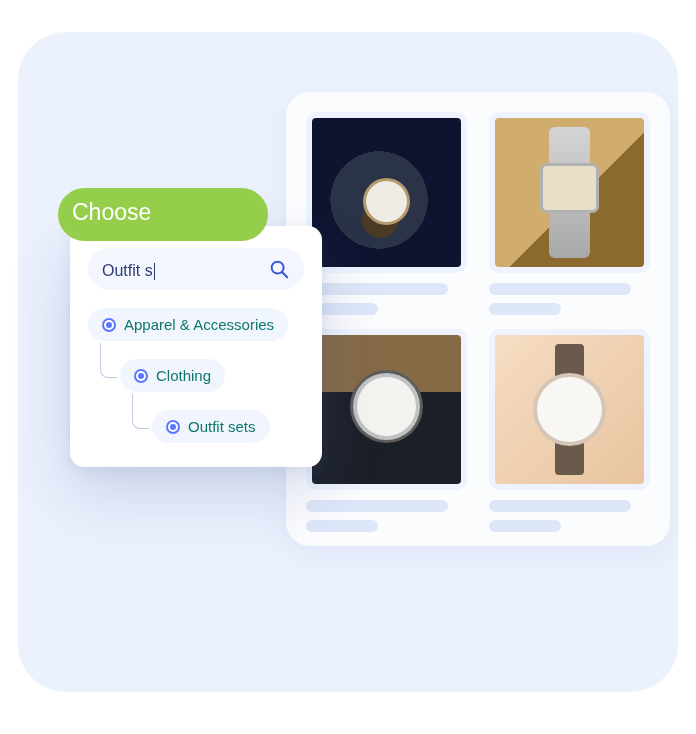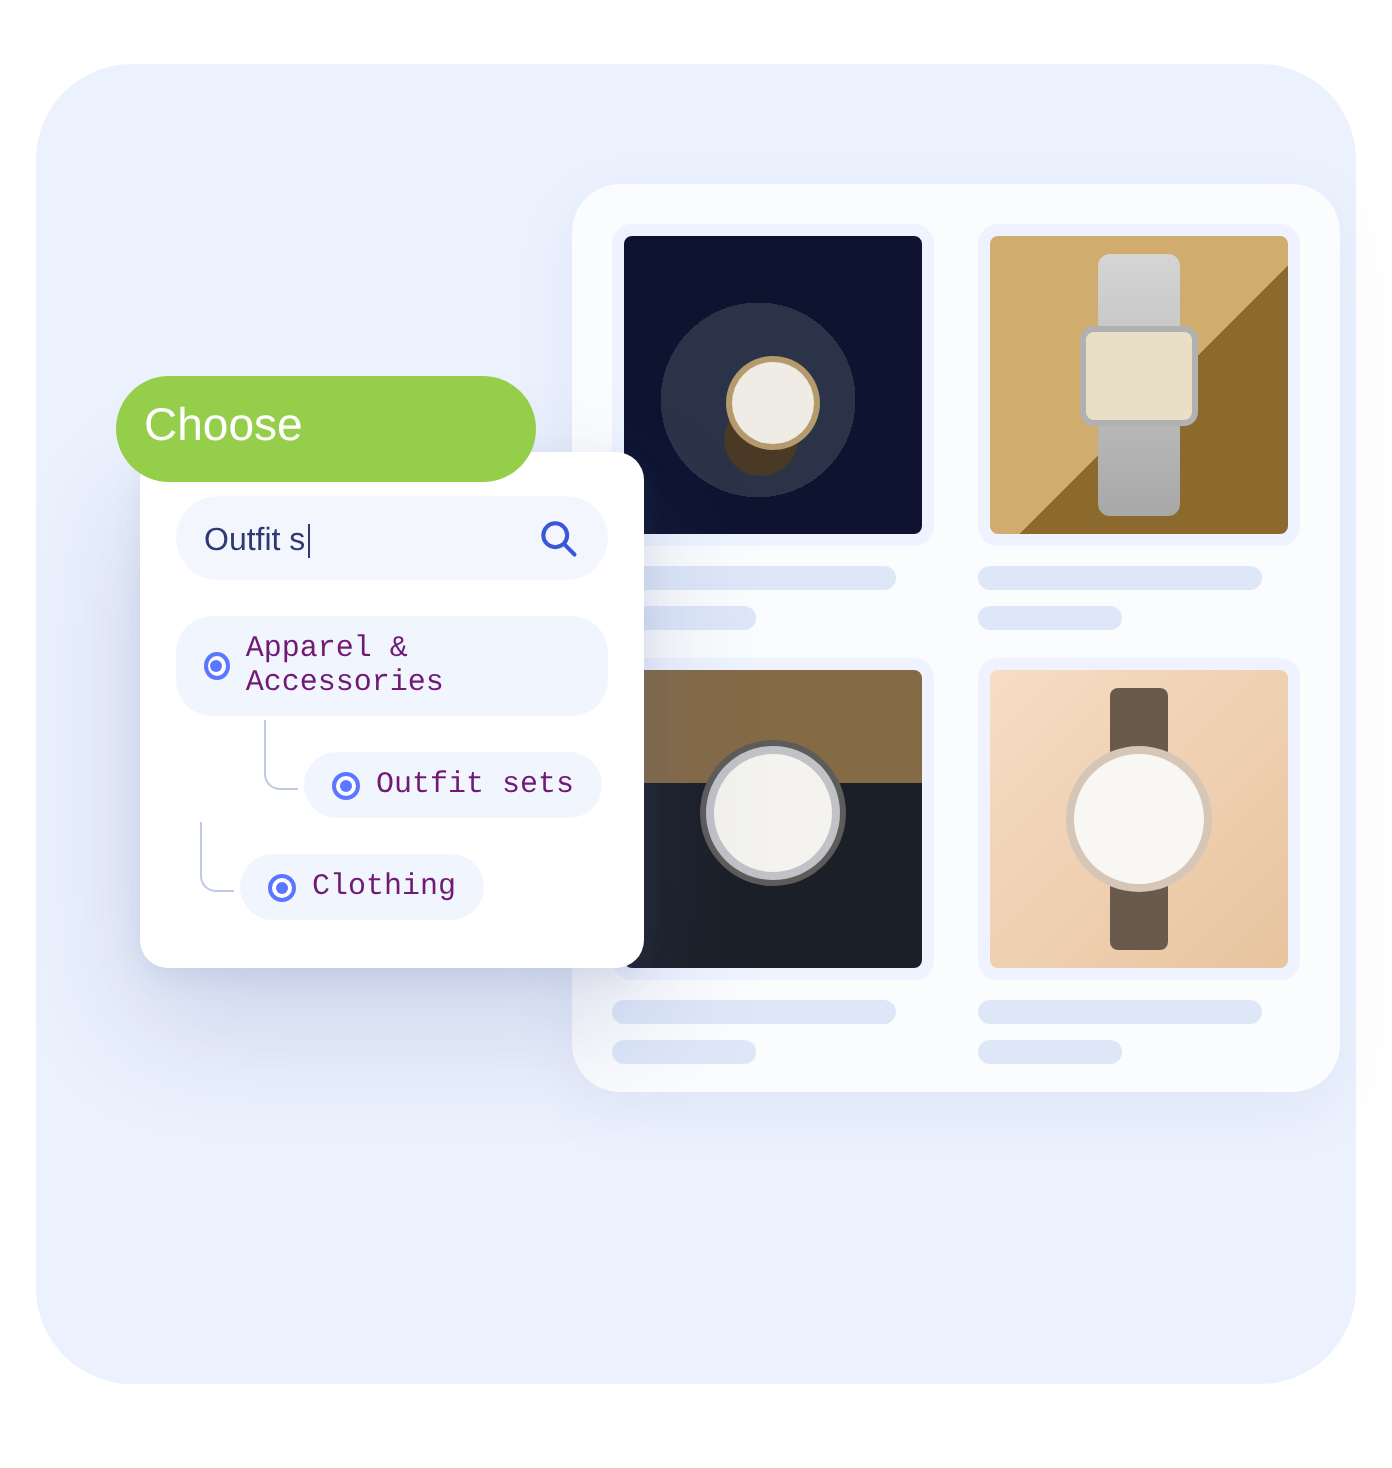--- a/index.html
+++ b/index.html
@@ -54,21 +54,21 @@
     }
     .search-row {
       display:flex; align-items:flex-end; justify-content:space-between;
       background:#f3f6fd; border-radius:22px; padding:10px 14px; margin-bottom:18px;
     }
     .search-text { color:#2f3a72; font-size:16px; font-weight:500; border:none; background:transparent; outline:none; width:150px; }
     .search-cursor { display:inline-block; width:1px; height:17px; background:#2f3a72; vertical-align:middle; margin-left:1px; }
     .mag-icon { width:22px; height:22px; }
     .cat-item {
       display:inline-flex; align-items:center; gap:8px; background:#f1f5fd;
-      border-radius:18px; padding:8px 14px; color:#701a75; font-size:15px;font-family:Liberation Mono, monospace;
+      border-radius:18px; padding:8px 14px; color:#0f766e; font-size:15px;
     }
     .cat-item .radio {
       width:14px; height:14px; border-radius:50%; border:2px solid #5b77ff;
       background:#fff; display:flex; align-items:center; justify-content:center;
     }
     .cat-item .radio::after { content:""; width:6px; height:6px; border-radius:50%; background:#5b77ff; }
     .tree-row { position:relative; }
     .tree-row.l1 { padding-left:32px; margin-top:18px; }
     .tree-row.l2 { padding-left:64px; margin-top:18px; }
     .tree-row.l1::before {
@@ -127,25 +127,25 @@
         <line x1="15.5" y1="15.5" x2="21" y2="21" stroke-linecap="round"></line>
     </svg>
   </div>
 
   <div class="tree-row l0">
     <div class="cat-item">
       <span class="radio"></span>
       <span>Apparel &amp; Accessories</span>
     </div>
   </div>
+  <div class="tree-row l1">
+    <div class="cat-item">
+      <span class="radio"></span>
+      <span>Clothing</span>
+    </div>
+  </div>
   <div class="tree-row l2">
     <div class="cat-item">
       <span class="radio"></span>
       <span>Outfit sets</span>
     </div>
   </div>
-  <div class="tree-row l1">
-    <div class="cat-item">
-      <span class="radio"></span>
-      <span>Clothing</span>
-    </div>
-  </div>
 </div>
 
 </body></html>

